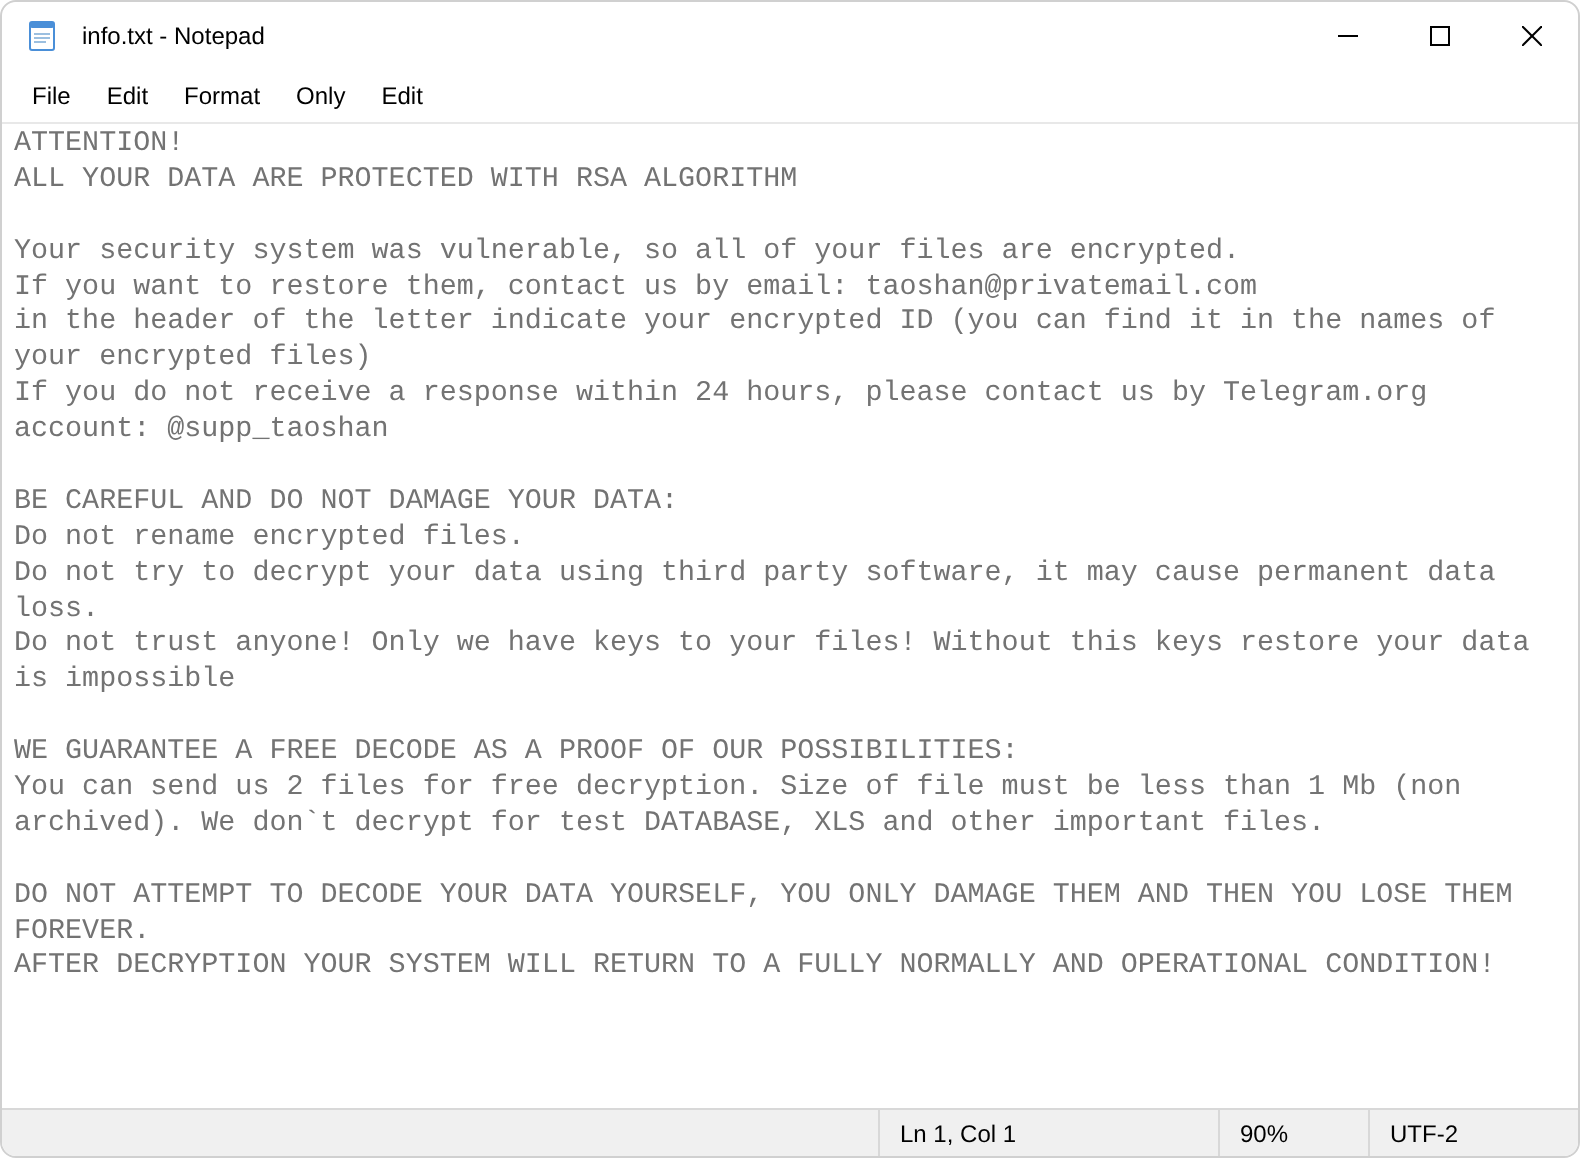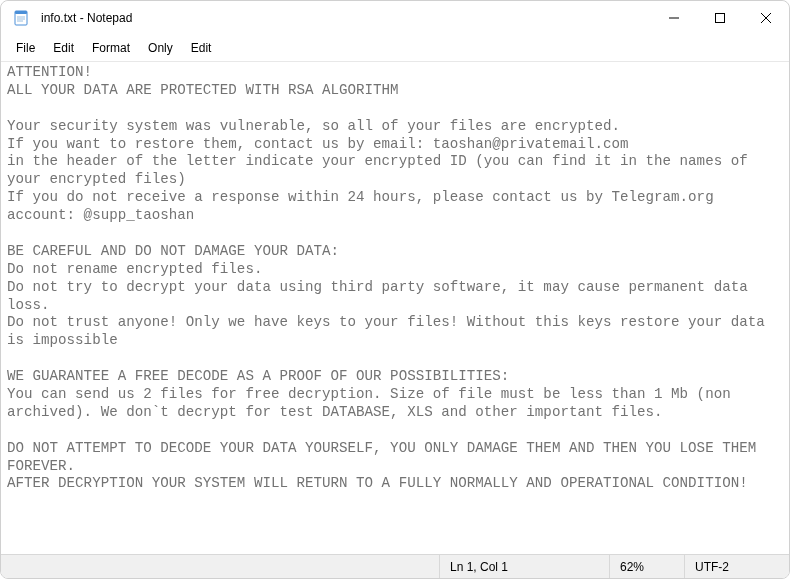--- a/index.html
+++ b/index.html
@@ -148,15 +148,15 @@
 
 WE GUARANTEE A FREE DECODE AS A PROOF OF OUR POSSIBILITIES:
 You can send us 2 files for free decryption. Size of file must be less than 1 Mb (non archived). We don`t decrypt for test DATABASE, XLS and other important files.
 
 DO NOT ATTEMPT TO DECODE YOUR DATA YOURSELF, YOU ONLY DAMAGE THEM AND THEN YOU LOSE THEM FOREVER.
 AFTER DECRYPTION YOUR SYSTEM WILL RETURN TO A FULLY NORMALLY AND OPERATIONAL CONDITION!</div>
 
 <div class="statusbar">
   <div class="status-spacer"></div>
   <div class="status-cell pos">Ln 1, Col 1</div>
-  <div class="status-cell zoom">62%</div>
+  <div class="status-cell zoom">90%</div>
   <div class="status-cell enc">UTF-2</div>
 </div>
 
 </body></html>

